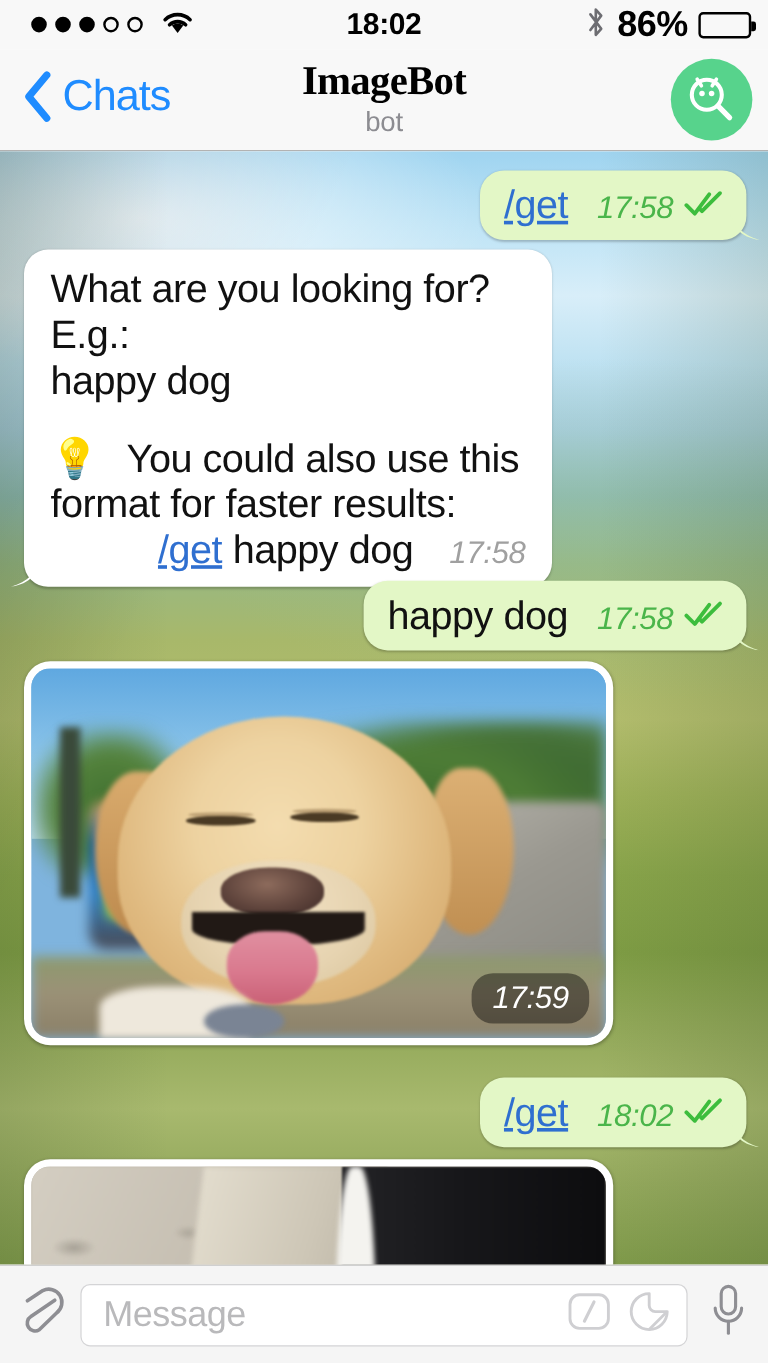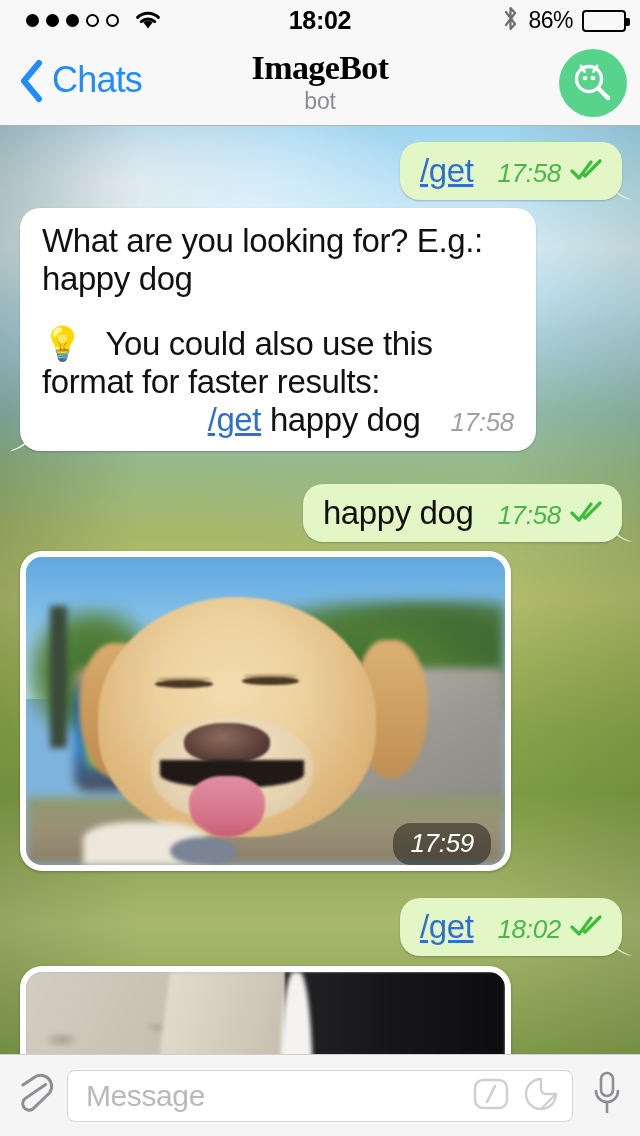--- a/index.html
+++ b/index.html
@@ -18,21 +18,21 @@
   #status-left { position:absolute; left:26px; display:flex; align-items:center; gap:7px; }
   .dot { width:13px; height:13px; border-radius:50%; border:2px solid #000; }
   .dot.filled { background:#000; }
   .dot.hollow { background:transparent; }
   #wifi-icon { margin-left:7px; }
   #status-time {
     position:absolute; left:0; width:640px; text-align:center;
     font-size:25px; font-weight:600; color:#000; letter-spacing:-0.3px;
   }
   #status-right { position:absolute; right:14px; display:flex; align-items:center; gap:9px; }
-  #battery-pct { font-size:23px; font-weight:400; color:#000; letter-spacing:-0.5px; }
+  #battery-pct { font-size:30px; font-weight:700; color:#000; letter-spacing:-0.5px; }
   #battery-shell {
     width:44px; height:22px; border:2px solid #000; border-radius:4px;
     position:relative; padding:2px;
   }
   #battery-fill { height:100%; background:#000; border-radius:1px; width:86%; }
   #battery-shell:after {
     content:""; position:absolute; right:-6px; top:6px;
     width:4px; height:8px; background:#000; border-radius:0 2px 2px 0;
   }
 
@@ -123,21 +123,21 @@
   .bubble-line { display:block; }
   .in-footer { display:flex; align-items:baseline; justify-content:flex-end; gap:30px; }
 
   
   .photo-bubble {
     position:absolute; background:#fff; border-radius:22px; padding:6px;
     box-shadow:0 1px 3px rgba(0,0,0,0.28);
   }
   .photo-inner { position:relative; border-radius:16px; overflow:hidden; width:100%; height:100%; }
   .photo-time {
-    position:absolute; right:14px; bottom:0;
+    position:absolute; right:14px; bottom:12px;
     background:rgba(0,0,0,0.42); color:#fff; font-size:26px; font-style:italic;
     padding:5px 17px 6px 17px; border-radius:18px; letter-spacing:-0.3px;
   }
 
   
   #photo-1-art { position:absolute; inset:0; background:#7fb4de; }
   .p1-sky { position:absolute; left:0; top:0; width:100%; height:46%;
     background:linear-gradient(to bottom,#5fa8e0 0%,#8ec6ea 55%,#b9dcf0 100%); }
   .p1-trees { position:absolute; left:48%; top:14%; width:52%; height:42%;
     background:radial-gradient(ellipse at 30% 60%, #3c6b2e 0%, #4e7d36 45%, rgba(78,125,54,0) 72%),
@@ -303,21 +303,21 @@
           <span class="time-out">17:58</span>
           <span class="ticks">
             <svg width="34" height="24" viewBox="0 0 34 24">
               <path d="M2 13 L9 20 L21 4" stroke="#3dbd3d" stroke-width="3.2" fill="none" stroke-linecap="round" stroke-linejoin="round"></path>
               <path d="M13 16 L15 18 L30 3" stroke="#3dbd3d" stroke-width="3.2" fill="none" stroke-linecap="round" stroke-linejoin="round"></path>
             </svg>
           </span>
         </div>
       </div>
 
-      <div class="msg" style="left:20px; top:82px; width:516px;">
+      <div class="msg" style="left:20px; top:82px; width:440px;">
         <div class="bubble-in">
           <span class="bubble-line">What are you looking for? E.g.:</span>
           <span class="bubble-line">happy dog</span>
           <span class="bubble-line" style="height:26px;"></span>
           <span class="bubble-line">
             <span>💡</span>
             <span style="margin-left:14px;">You could also use this</span>
           </span>
           <span class="bubble-line">format for faster results:</span>
           <span class="bubble-line in-footer">

